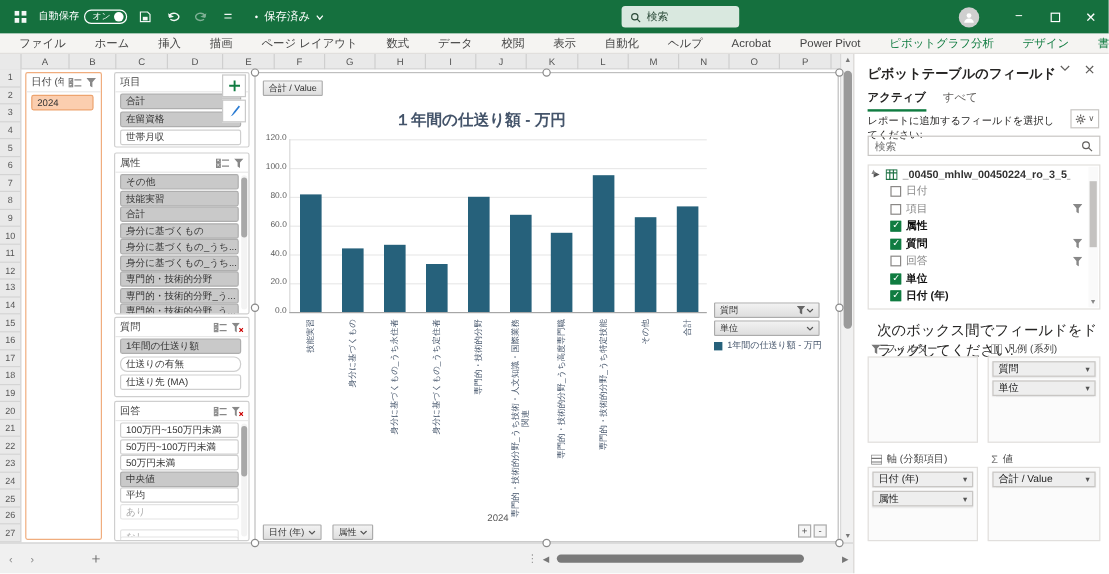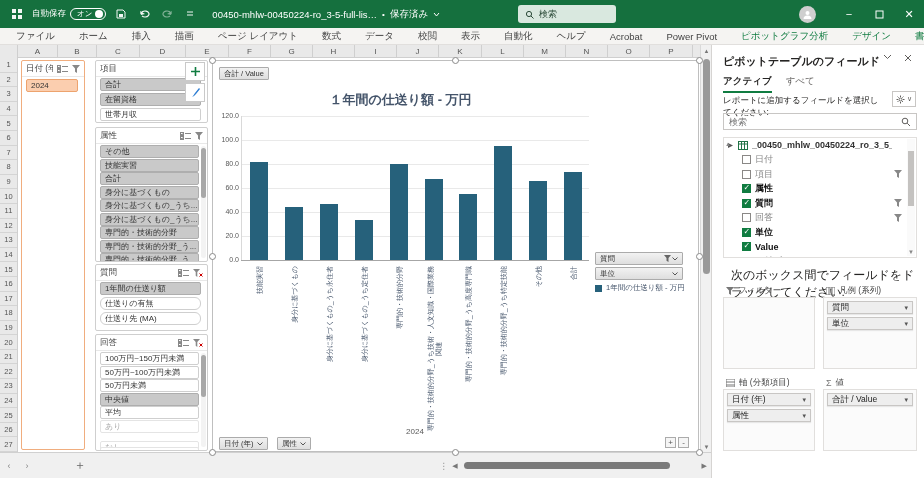--- a/index.html
+++ b/index.html
@@ -151,21 +151,20 @@
           <path d="M10 2 L9 6 L5 5 Z" fill="#fff"></path>
         </svg>
     </span>
     <span class="tb-btn">
       <svg width="8" height="8">
           <path d="M1 2h6M1 5h6" stroke="#fff" stroke-width="1"></path>
         </svg>
     </span>
   </div>
   <div class="tb-file">
-    <span>00450-mhlw-00450224-ro_3-5-full-lis…</span>
     <span class="dot">•</span>
     <span>保存済み</span>
     <svg width="7" height="5">
         <path d="M1 1 L3.5 4 L6 1" fill="none" stroke="#fff"></path>
       </svg>
   </div>
   <div class="tb-search">
     <svg width="9" height="9">
         <circle cx="4" cy="4" r="2.6" fill="none" stroke="#2b4a38"></circle>
         <path d="M6 6 L8.5 8.5" stroke="#2b4a38"></path>
@@ -365,21 +364,21 @@
         </span>
         <span class="sl-ico">
           <svg width="10" height="8">
             <path d="M0 0h7l-2.7 3V8l-1.6-1.2V3z" fill="#888"></path>
             <path d="M6.5 4.5l3 3M9.5 4.5l-3 3" stroke="#c00" stroke-width="1"></path>
           </svg>
         </span>
       </div>
       <div class="sl-item sel" style="top: 17px;">1年間の仕送り額</div>
       <div class="sl-item" style="top: 32px; border-radius: 6px;">仕送りの有無</div>
-      <div class="sl-item" style="top: 47px; border-radius: 6px;">仕送り先 (MA)</div>
+      <div class="sl-item" style="top: 47px;">仕送り先 (MA)</div>
     </div>
     <div class="slicer" style="left: 95px; top: 334px; width: 113px; height: 117px; z-index: 20;">
       <div class="sl-head">
         <span class="sl-title">回答</span>
         <span class="sl-ico">
           <svg width="11" height="8">
             <g stroke="#888">
               <rect x="0.5" y="0.5" width="3" height="3" fill="none"></rect>
               <rect x="0.5" y="4.5" width="3" height="3" fill="none"></rect>
               <path d="M5 1.5h6M5 6.5h6"></path>
@@ -608,24 +607,20 @@
             <path d="M0 0h8l-3 3.5V8l-2-1.3V3.5z" fill="#888"></path>
           </svg>
         </span>
       </div>
       <div class="frow checked">
         <span class="cb on"></span>
         <span class="fname">単位</span>
       </div>
       <div class="frow checked">
         <span class="cb on"></span>
-        <span class="fname">Value</span>
-      </div>
-      <div class="frow checked">
-        <span class="cb on"></span>
         <span class="fname">日付 (年)</span>
       </div>
       <div class="fscroll">
         <div class="fthumb"></div>
         <span class="fsarr" style="bottom: 1px;">▼</span>
       </div>
     </div>
   <div class="p-drag">次のボックス間でフィールドをドラッグしてください:</div>
 
   <div class="area-h" style="left:14px;top:240px;">

